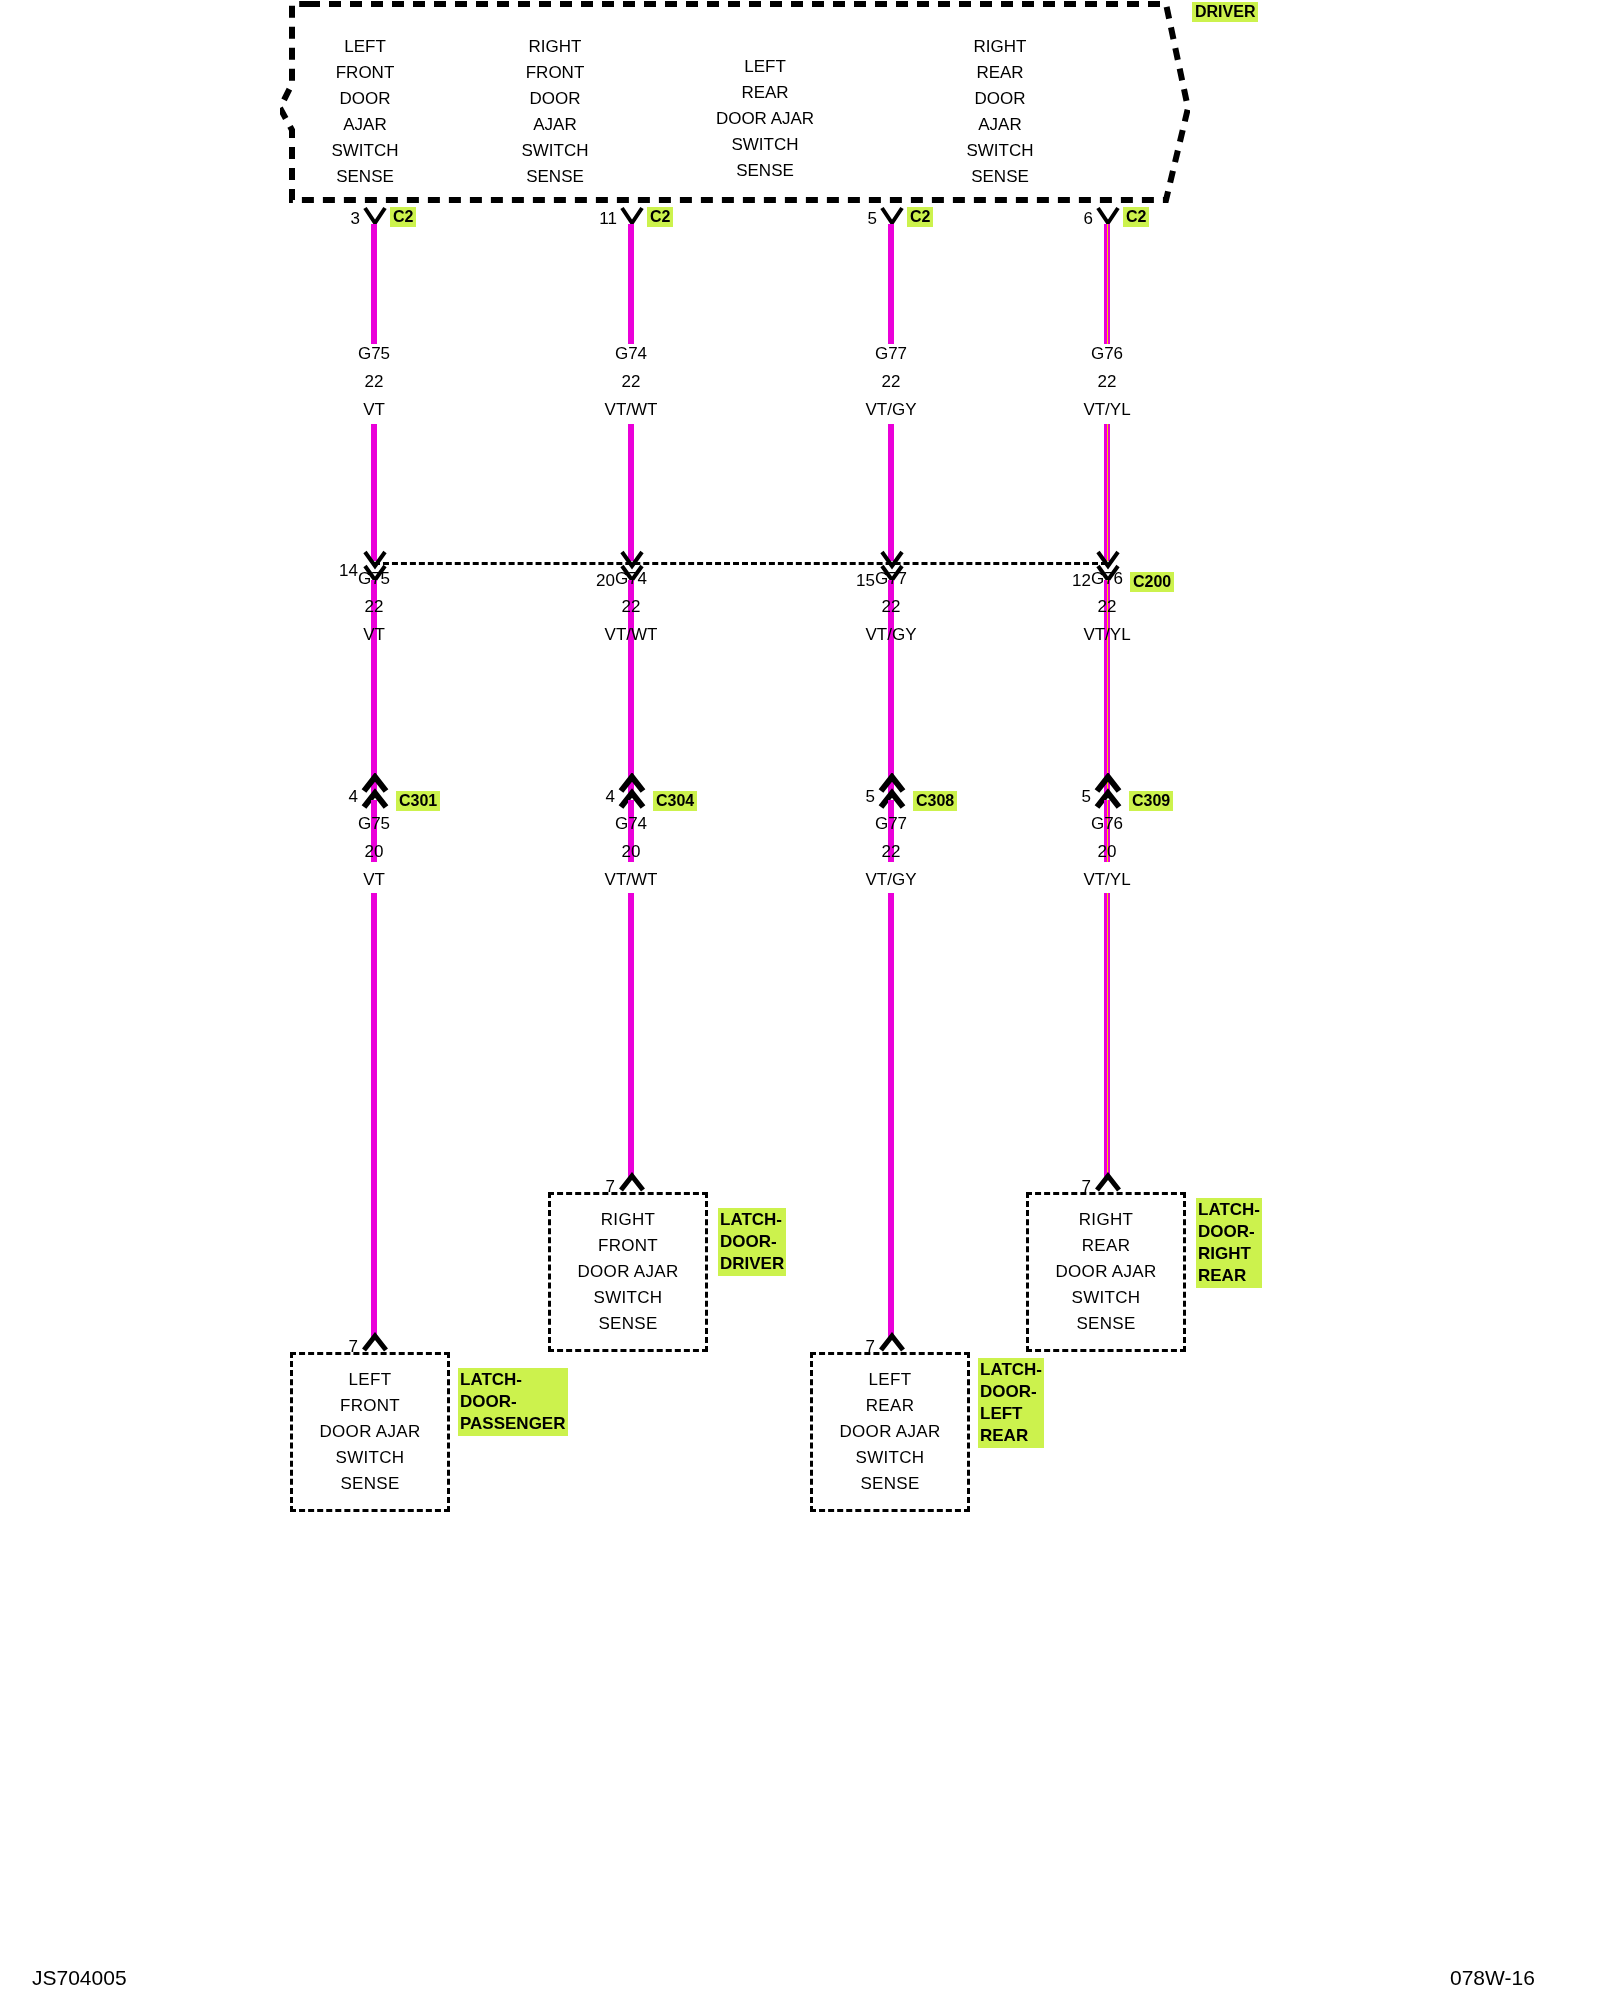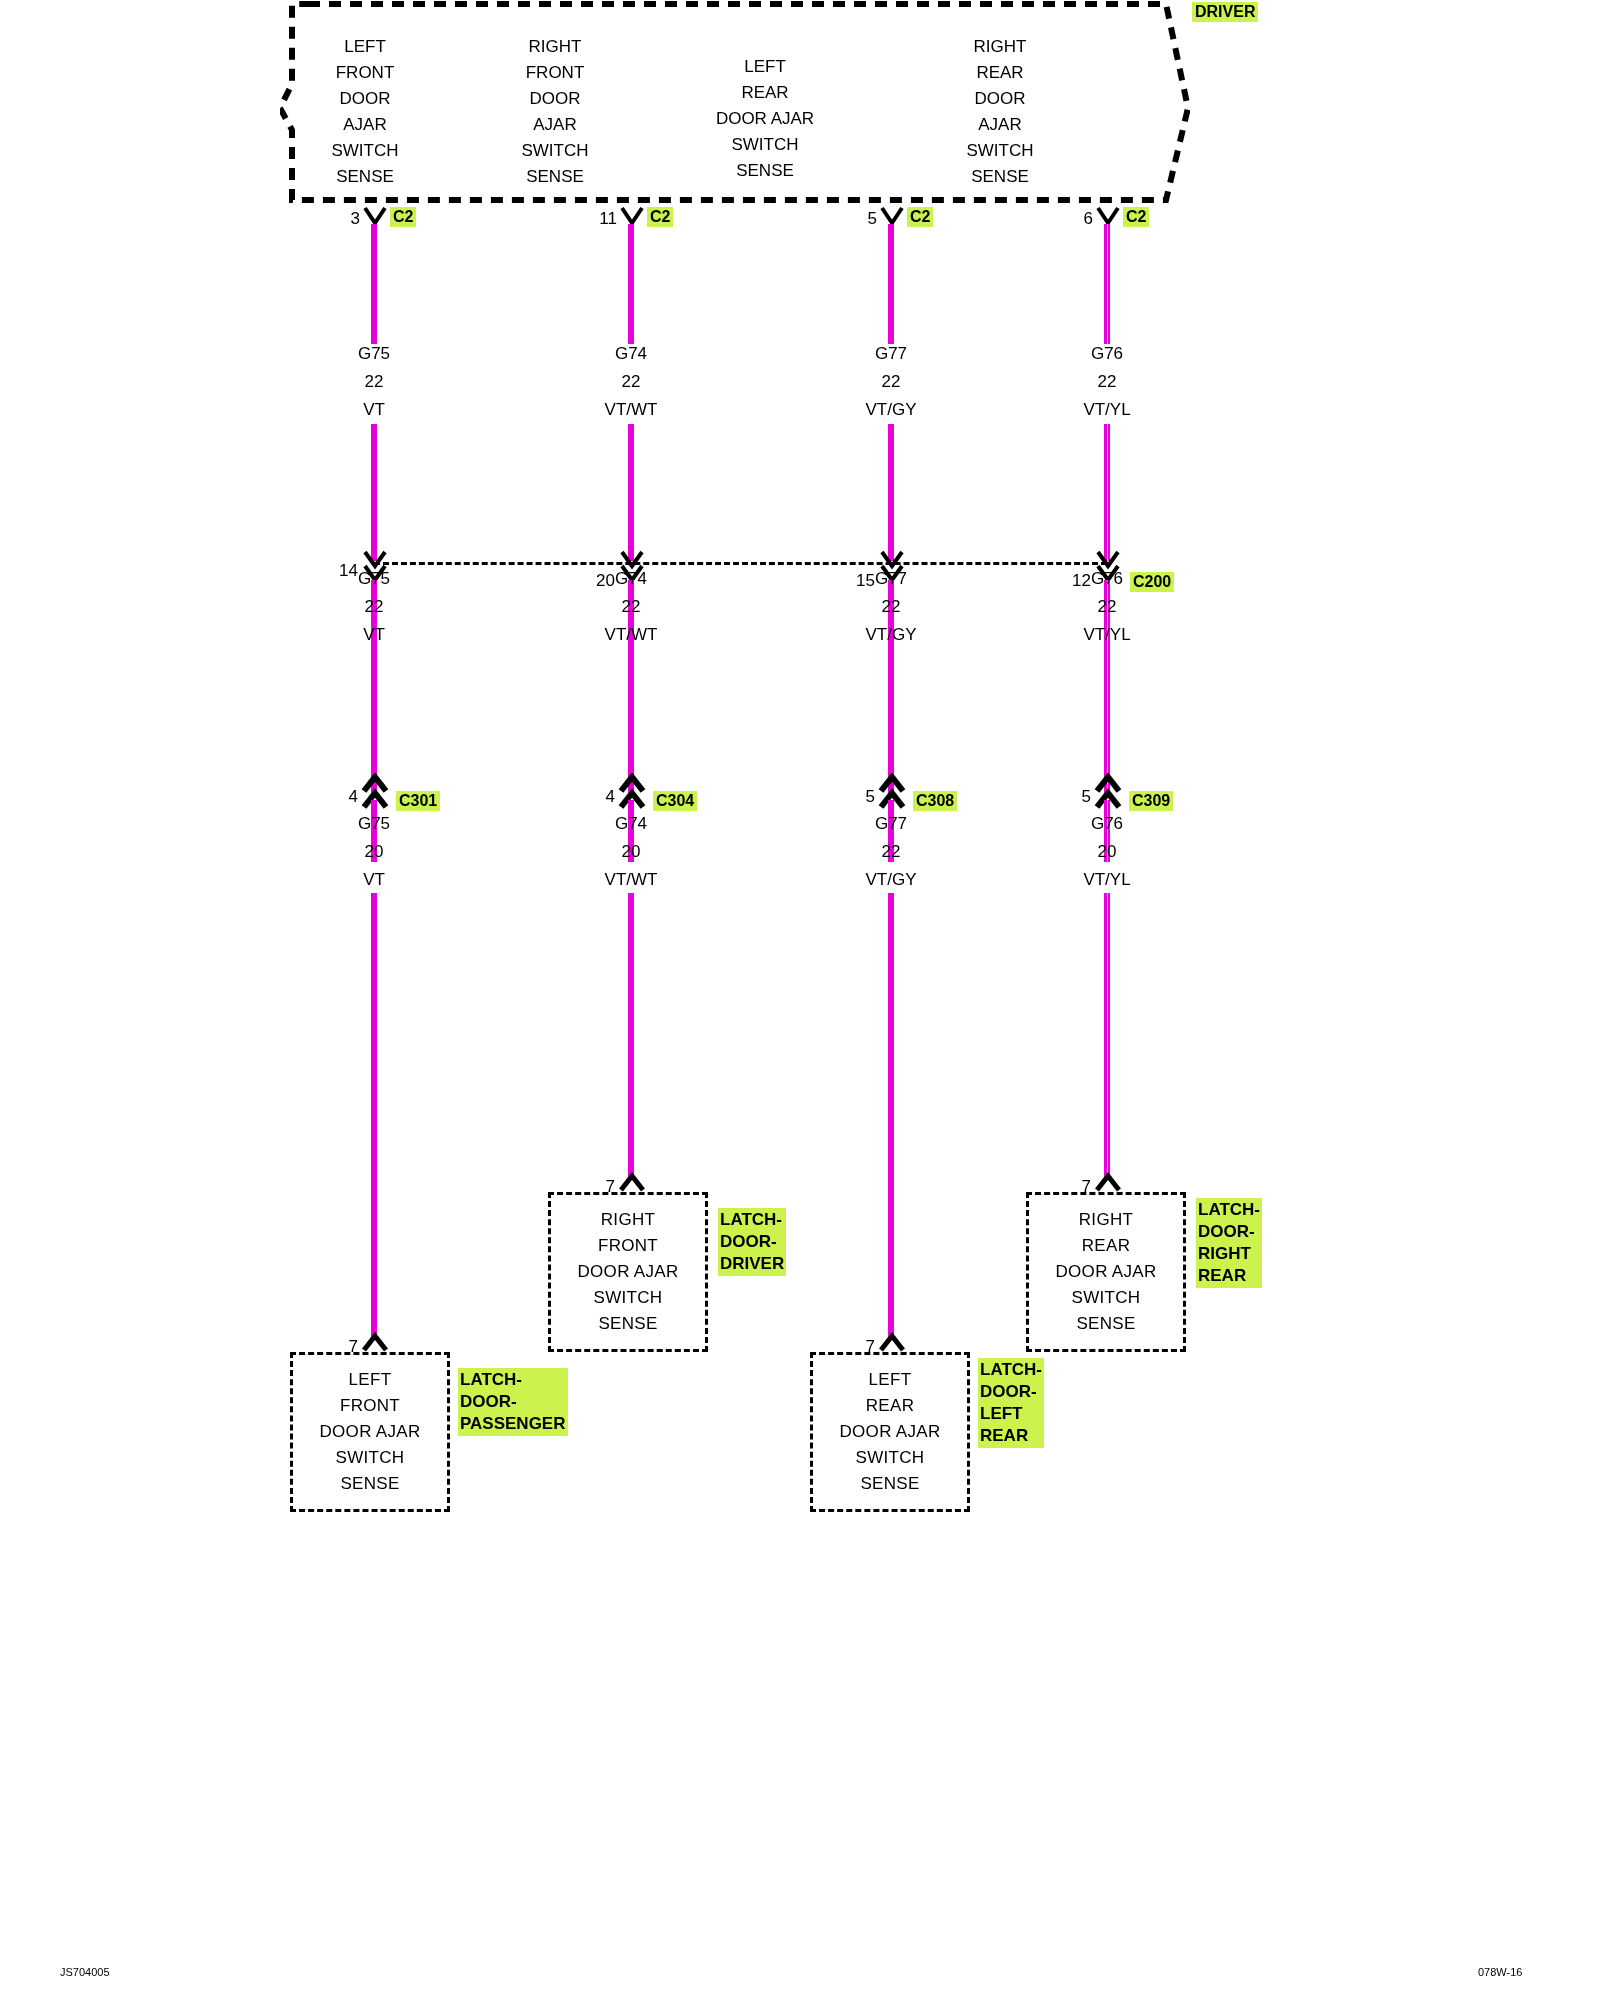--- a/index.html
+++ b/index.html
@@ -110,23 +110,22 @@
 
   
   .tie-line {
     position: absolute;
     border-top: 3px dashed #000000;
     height: 0;
   }
 
   .footer-txt {
     position: absolute;
-    font-size: 11px;
-    white-space: nowrap;
-    margin-left: 28px;
+    font-size: 21px;
+    white-space: nowrap;
   }
 </style>
 </head>
 <body>
 
 <div id="sheet">
 
   <div class="cluster-wrap">
     <svg width="910" height="205" viewBox="0 0 910 205">
       <polygon points="28,4 886,4 908,108 886,200 12,200 12,130 0,108 12,84 12,4" fill="#ffffff" stroke="#000000" stroke-width="6" stroke-dasharray="12,9" stroke-linejoin="miter"></polygon>

